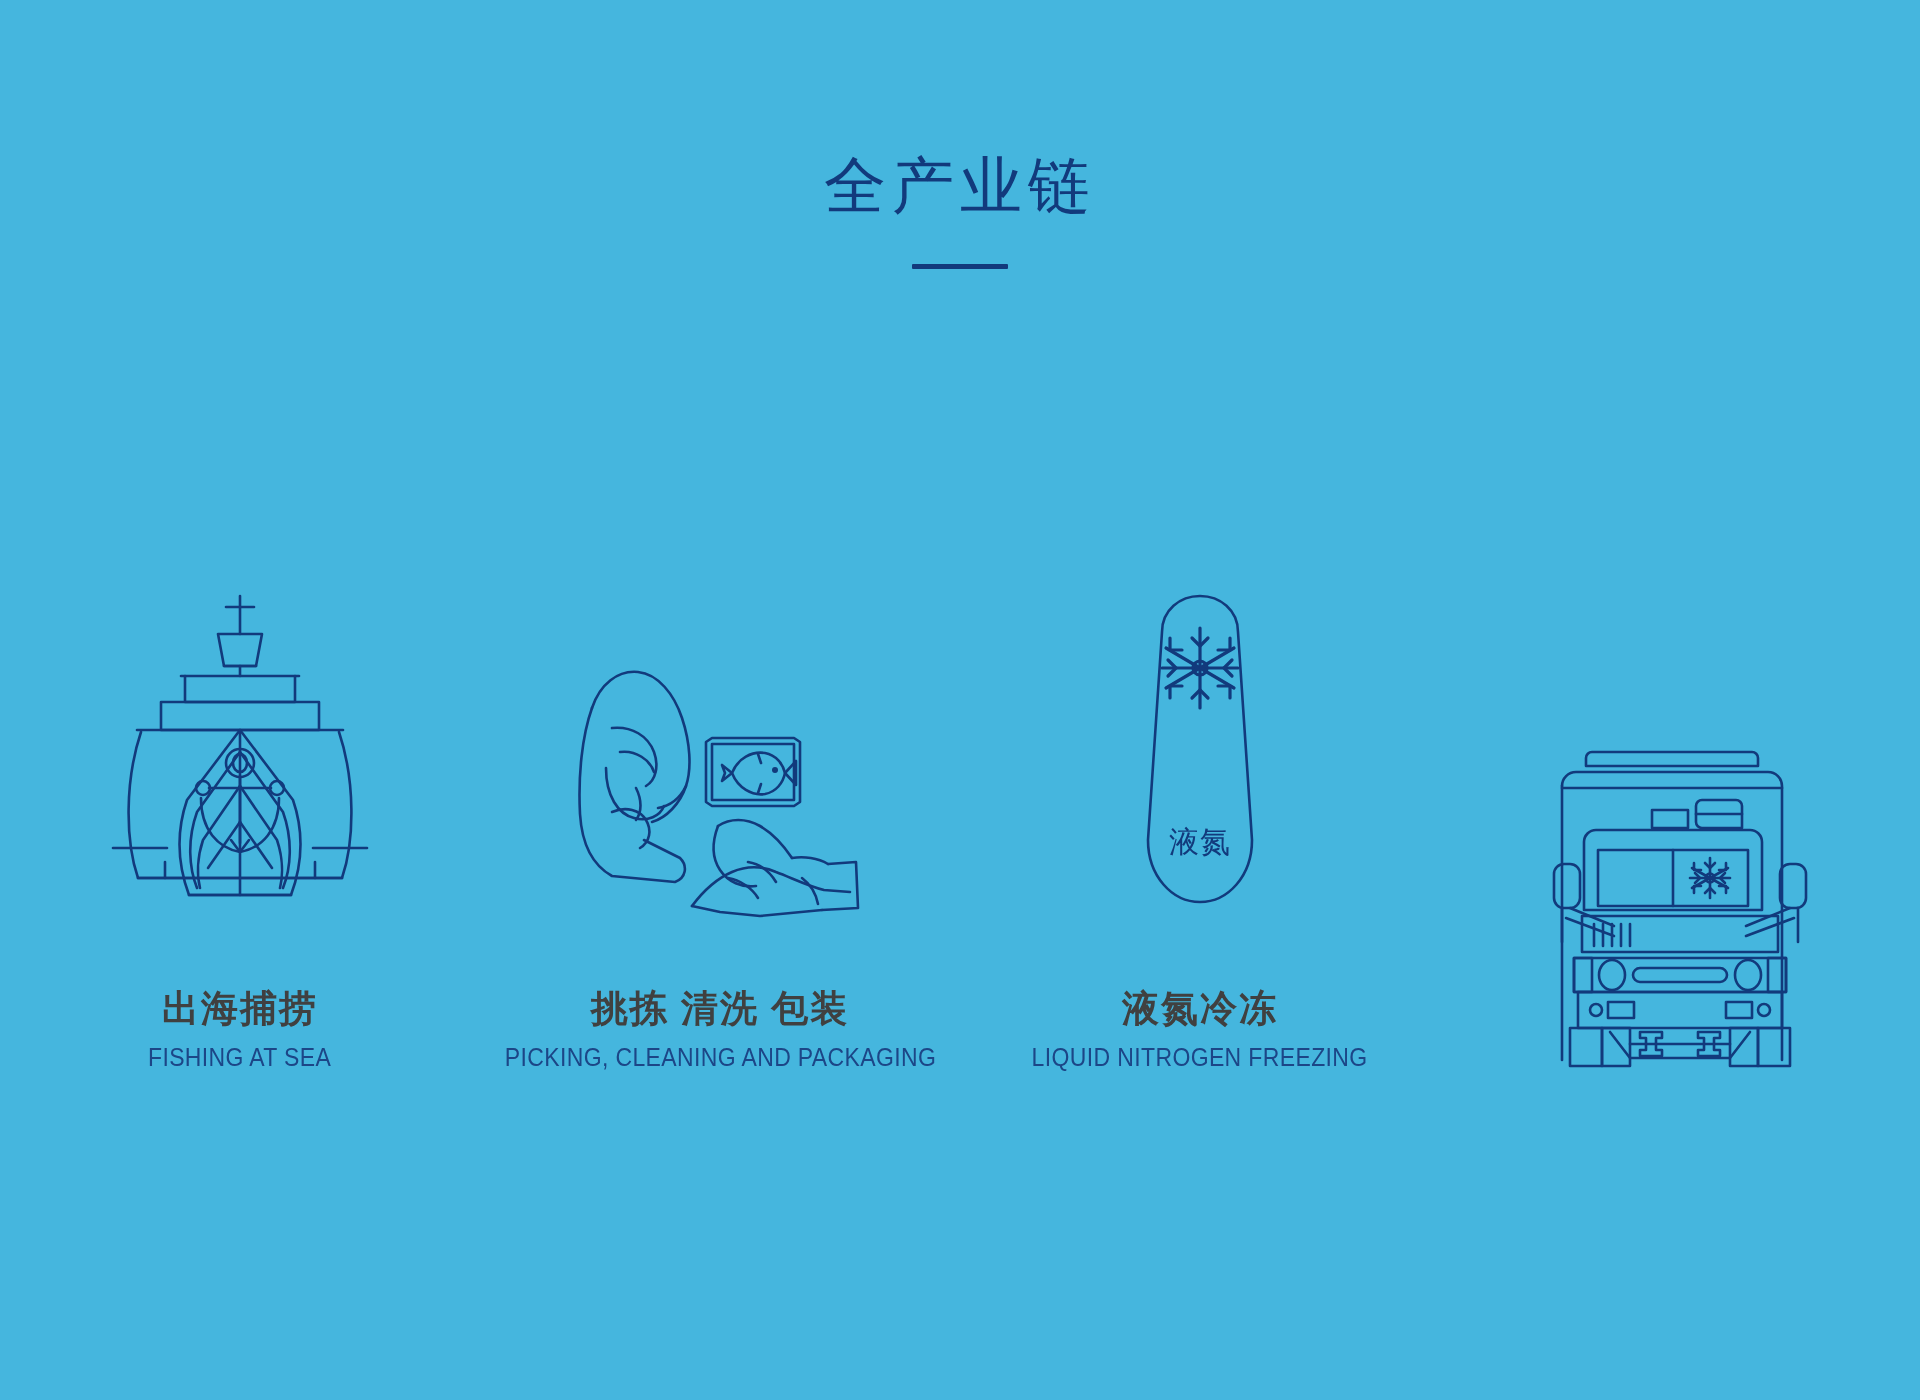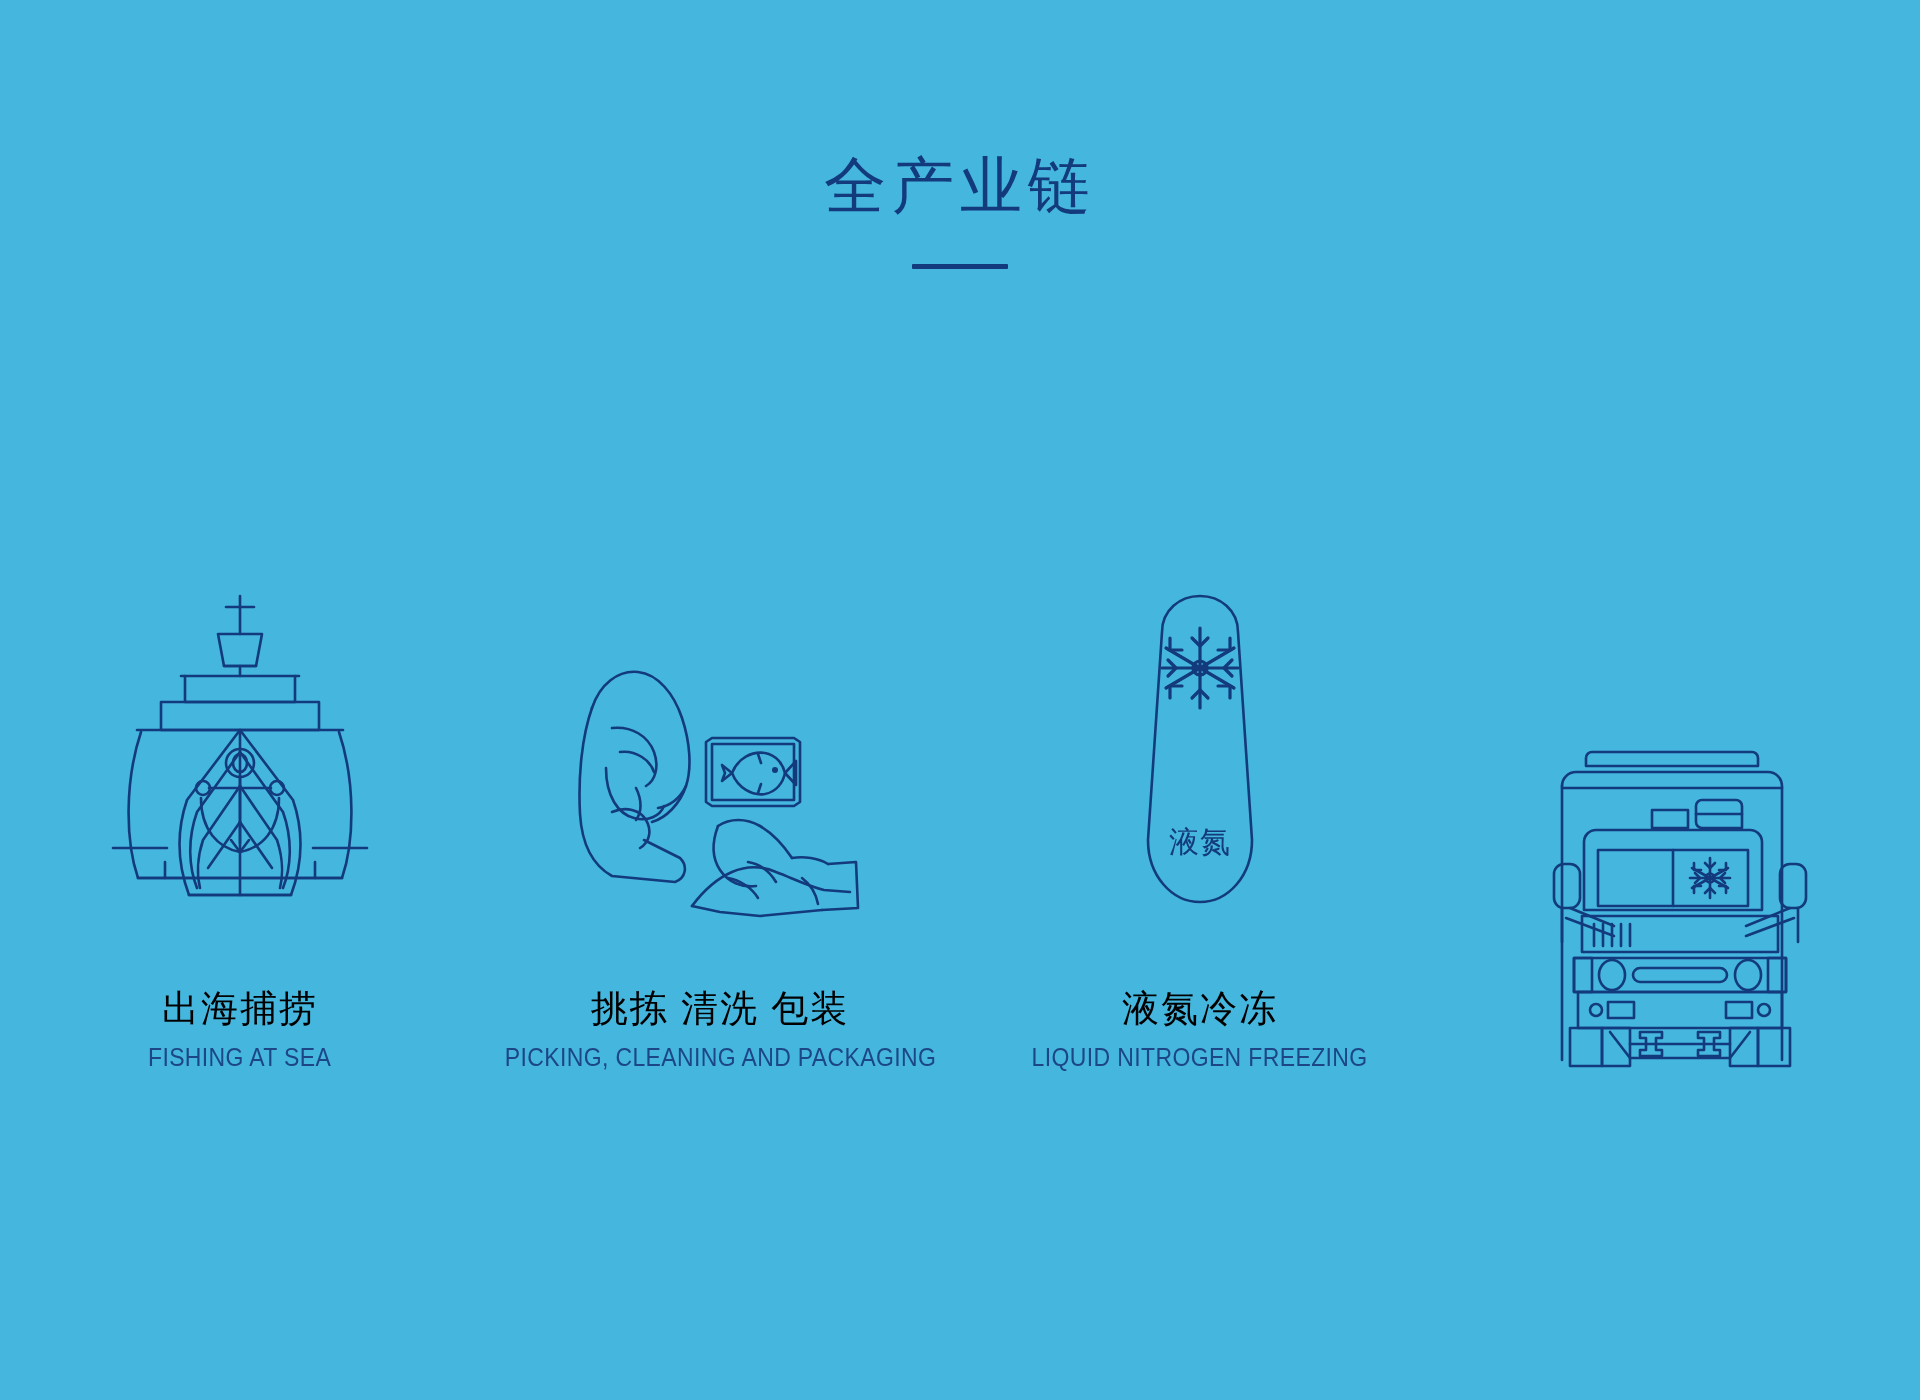--- a/index.html
+++ b/index.html
@@ -79,23 +79,23 @@
   .icon-box svg {
     display: block;
     overflow: visible;
   }
 
   .labels {
     margin-top: 66px;
     text-align: center;
   }
   .label-cn {
-    color: #000000;
+    color: #404040;
     font-size: 37px;
-    font-weight: 400;
+    font-weight: 700;
     letter-spacing: 2px;
     line-height: 46px;
     white-space: nowrap;
   }
   .label-en {
     margin-top: 10px;
     color: #1C4687;
     font-family: "Liberation Sans Narrow", "Liberation Sans", sans-serif;
     font-size: 25px;
     font-weight: 400;

